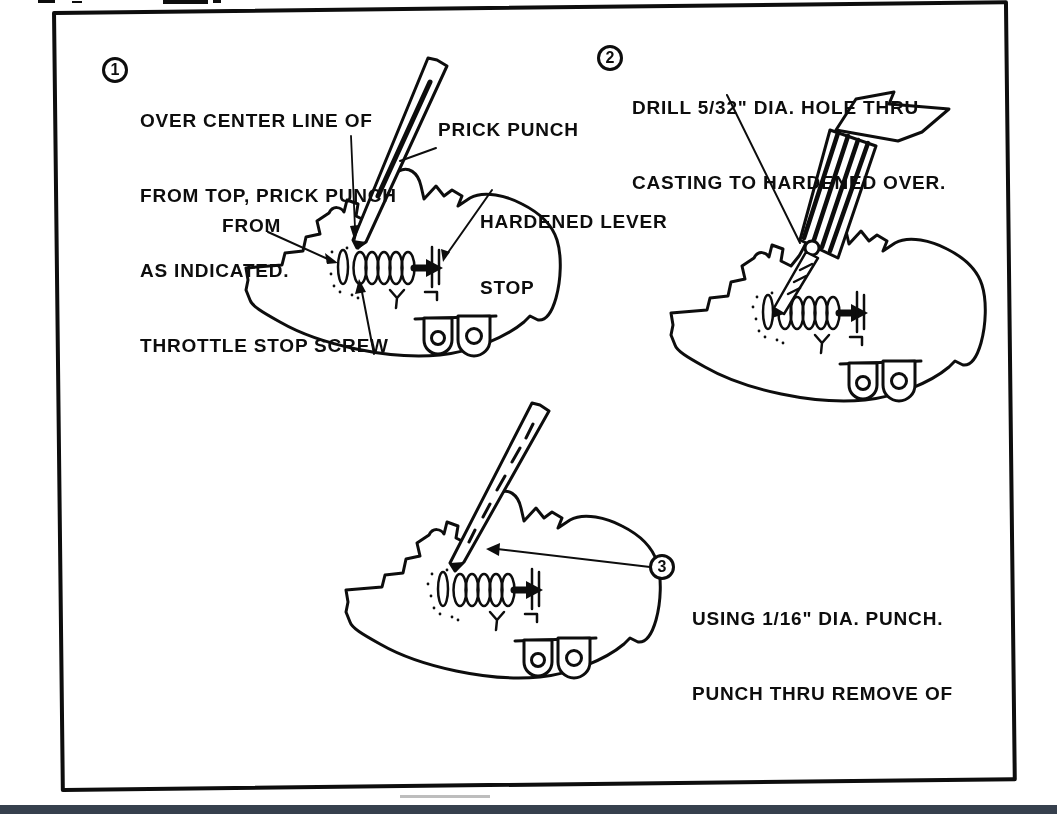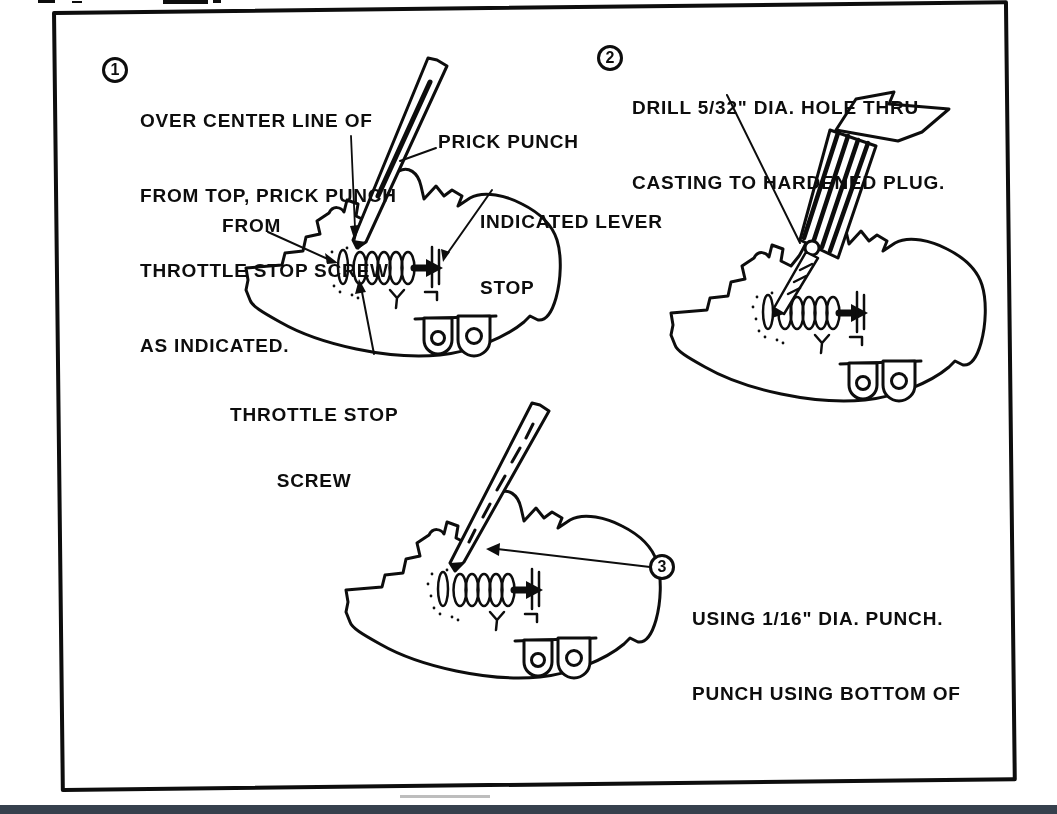--- a/index.html
+++ b/index.html
@@ -144,41 +144,37 @@
   <div class="stepnum" style="left:597px;top:45px">
     <span>2</span>
   </div>
   <div class="stepnum" style="left:649px;top:554px">
     <span>3</span>
   </div>
 
   <div class="txt" style="left:140px;top:58px">
     <div>OVER CENTER LINE OF</div>
     <div>FROM TOP, PRICK PUNCH</div>
+    <div>AS INDICATED.</div>
     <div>THROTTLE STOP SCREW</div>
-    <div>AS INDICATED.</div>
   </div>
 
   <div class="txt" style="left:632px;top:45px">
     <div>DRILL 5/32" DIA. HOLE THRU</div>
-    <div>CASTING TO HARDENED PLUG.</div>
+    <div>CASTING TO HARDENED OVER.</div>
   </div>
 
   <div class="txt" style="left:692px;top:556px">
     <div>USING 1/16" DIA. PUNCH.</div>
-    <div>PUNCH USING BOTTOM OF</div>
+    <div>PUNCH THRU REMOVE OF</div>
     
   </div>
 
-  <div class="lbl" style="left:438px;top:131px">PRICK PUNCH</div>
+  <div class="lbl" style="left:438px;top:119px">PRICK PUNCH</div>
   <div class="lbl" style="left:480px;top:167px">
-    <div>INDICATED LEVER</div>
+    <div>HARDENED LEVER</div>
     <div style="text-align:left">STOP</div>
   </div>
   <div class="lbl" style="left:222px;top:215px">FROM</div>
-  <div class="lbl" style="left:230px;top:360px">
-    <div>THROTTLE STOP</div>
-    <div style="text-align:center">SCREW</div>
-  </div>
 
   <div class="smudge"></div>
   <div class="footer-bar"></div>
 </div>
 
 </body></html>

